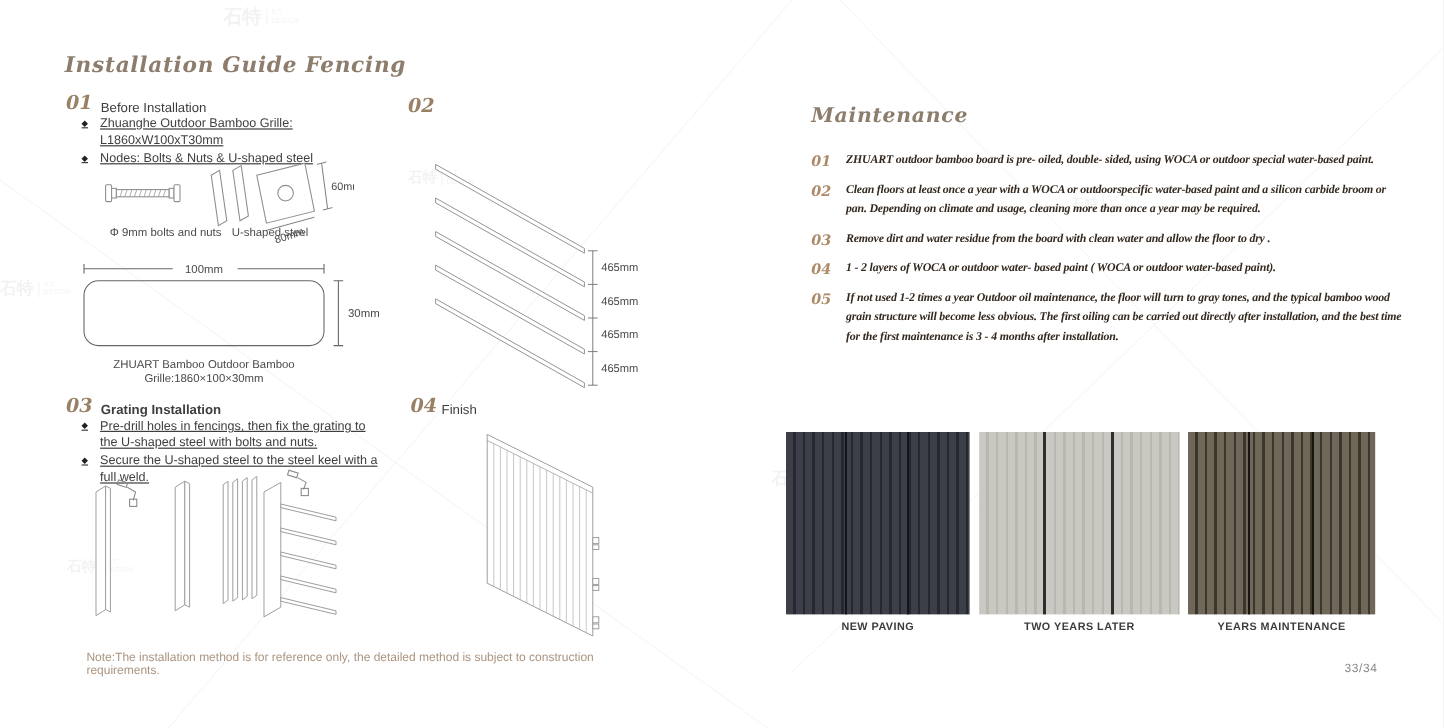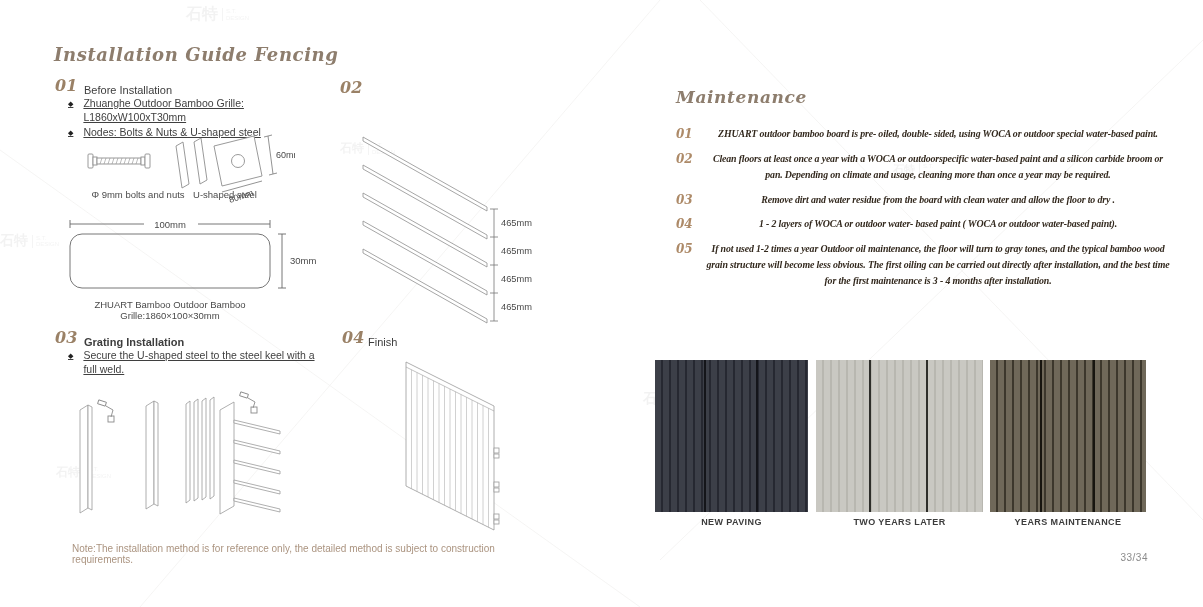--- a/index.html
+++ b/index.html
@@ -26,21 +26,21 @@
 
   .dia-label{font-size:9.5px;color:#4a4a4a;text-align:center;}
   .note-text{font-size:10px;color:#ab9480;}
 
   
   .m-list{display:flex;flex-direction:column;gap:9px;width:495px;}
   .m-item{display:flex;gap:9px;}
   .m-num{font-family:"DejaVu Serif",serif;font-style:italic;font-weight:bold;
          color:#ad8a68;font-size:12px;flex:0 0 20px;padding-top:1px;}
   .m-text{font-family:"Liberation Serif",serif;font-style:italic;font-weight:700;
-          font-size:9.9px;line-height:1.6;letter-spacing:-0.15px;color:#33291e;width:466px;text-align:center;}
+          font-size:9.9px;line-height:1.6;letter-spacing:-0.15px;color:#33291e;width:466px;}
 
   
   .photo{position:absolute;top:360px;height:152px;
     background-image:
       linear-gradient(90deg, transparent 0 32%, var(--gap) 32% 33.2%, transparent 33.2% 66%, var(--gap) 66% 67.2%, transparent 67.2%),
       repeating-linear-gradient(90deg, var(--base) 0 6px, var(--groove) 6px 8px);}
   .photo-cap{position:absolute;top:517px;font-size:9px;font-weight:600;letter-spacing:.4px;
              color:#3c3c3c;text-align:center;}
 
   .page-num{font-size:10px;color:#8b8b8b;letter-spacing:.5px;}
@@ -161,20 +161,24 @@
       <line x1="218" y1="76" x2="226" y2="76"></line>
     </g>
     <text x="110" y="15.5" font-size="9.5" text-anchor="middle">100mm</text>
     <text x="230" y="52" font-size="9.5">30mm</text>
   </svg>
   <div class="abs dia-label" style="left:45px;top:299px;width:250px;">ZHUART Bamboo Outdoor Bamboo Grille:1860×100×30mm</div>
 
   <div class="abs sec-num" style="left:55px;top:330px;">03</div>
   <div class="abs sec-head" style="left:84px;top:336px;font-weight:bold;">Grating Installation</div>
   <div class="abs bullet-list" style="left:68px;top:349px;width:252px;">
+    <div class="bullet-row">
+      <span class="diamond">◆</span>
+      <span>Pre-drill holes in fencings, then fix the grating to the U-shaped steel with bolts and nuts.</span>
+    </div>
     <div class="bullet-row">
       <span class="diamond">◆</span>
       <span>Secure the U-shaped steel to the steel keel with a full weld.</span>
     </div>
   </div>
 
   <svg class="abs" style="left:68px;top:388px;" width="218" height="152" viewBox="0 0 218 152">
     <g stroke="#9a9a9a" fill="#ffffff" stroke-width="0.8">
 
       <polygon points="12,22 20,17 20,120 12,125"></polygon>

